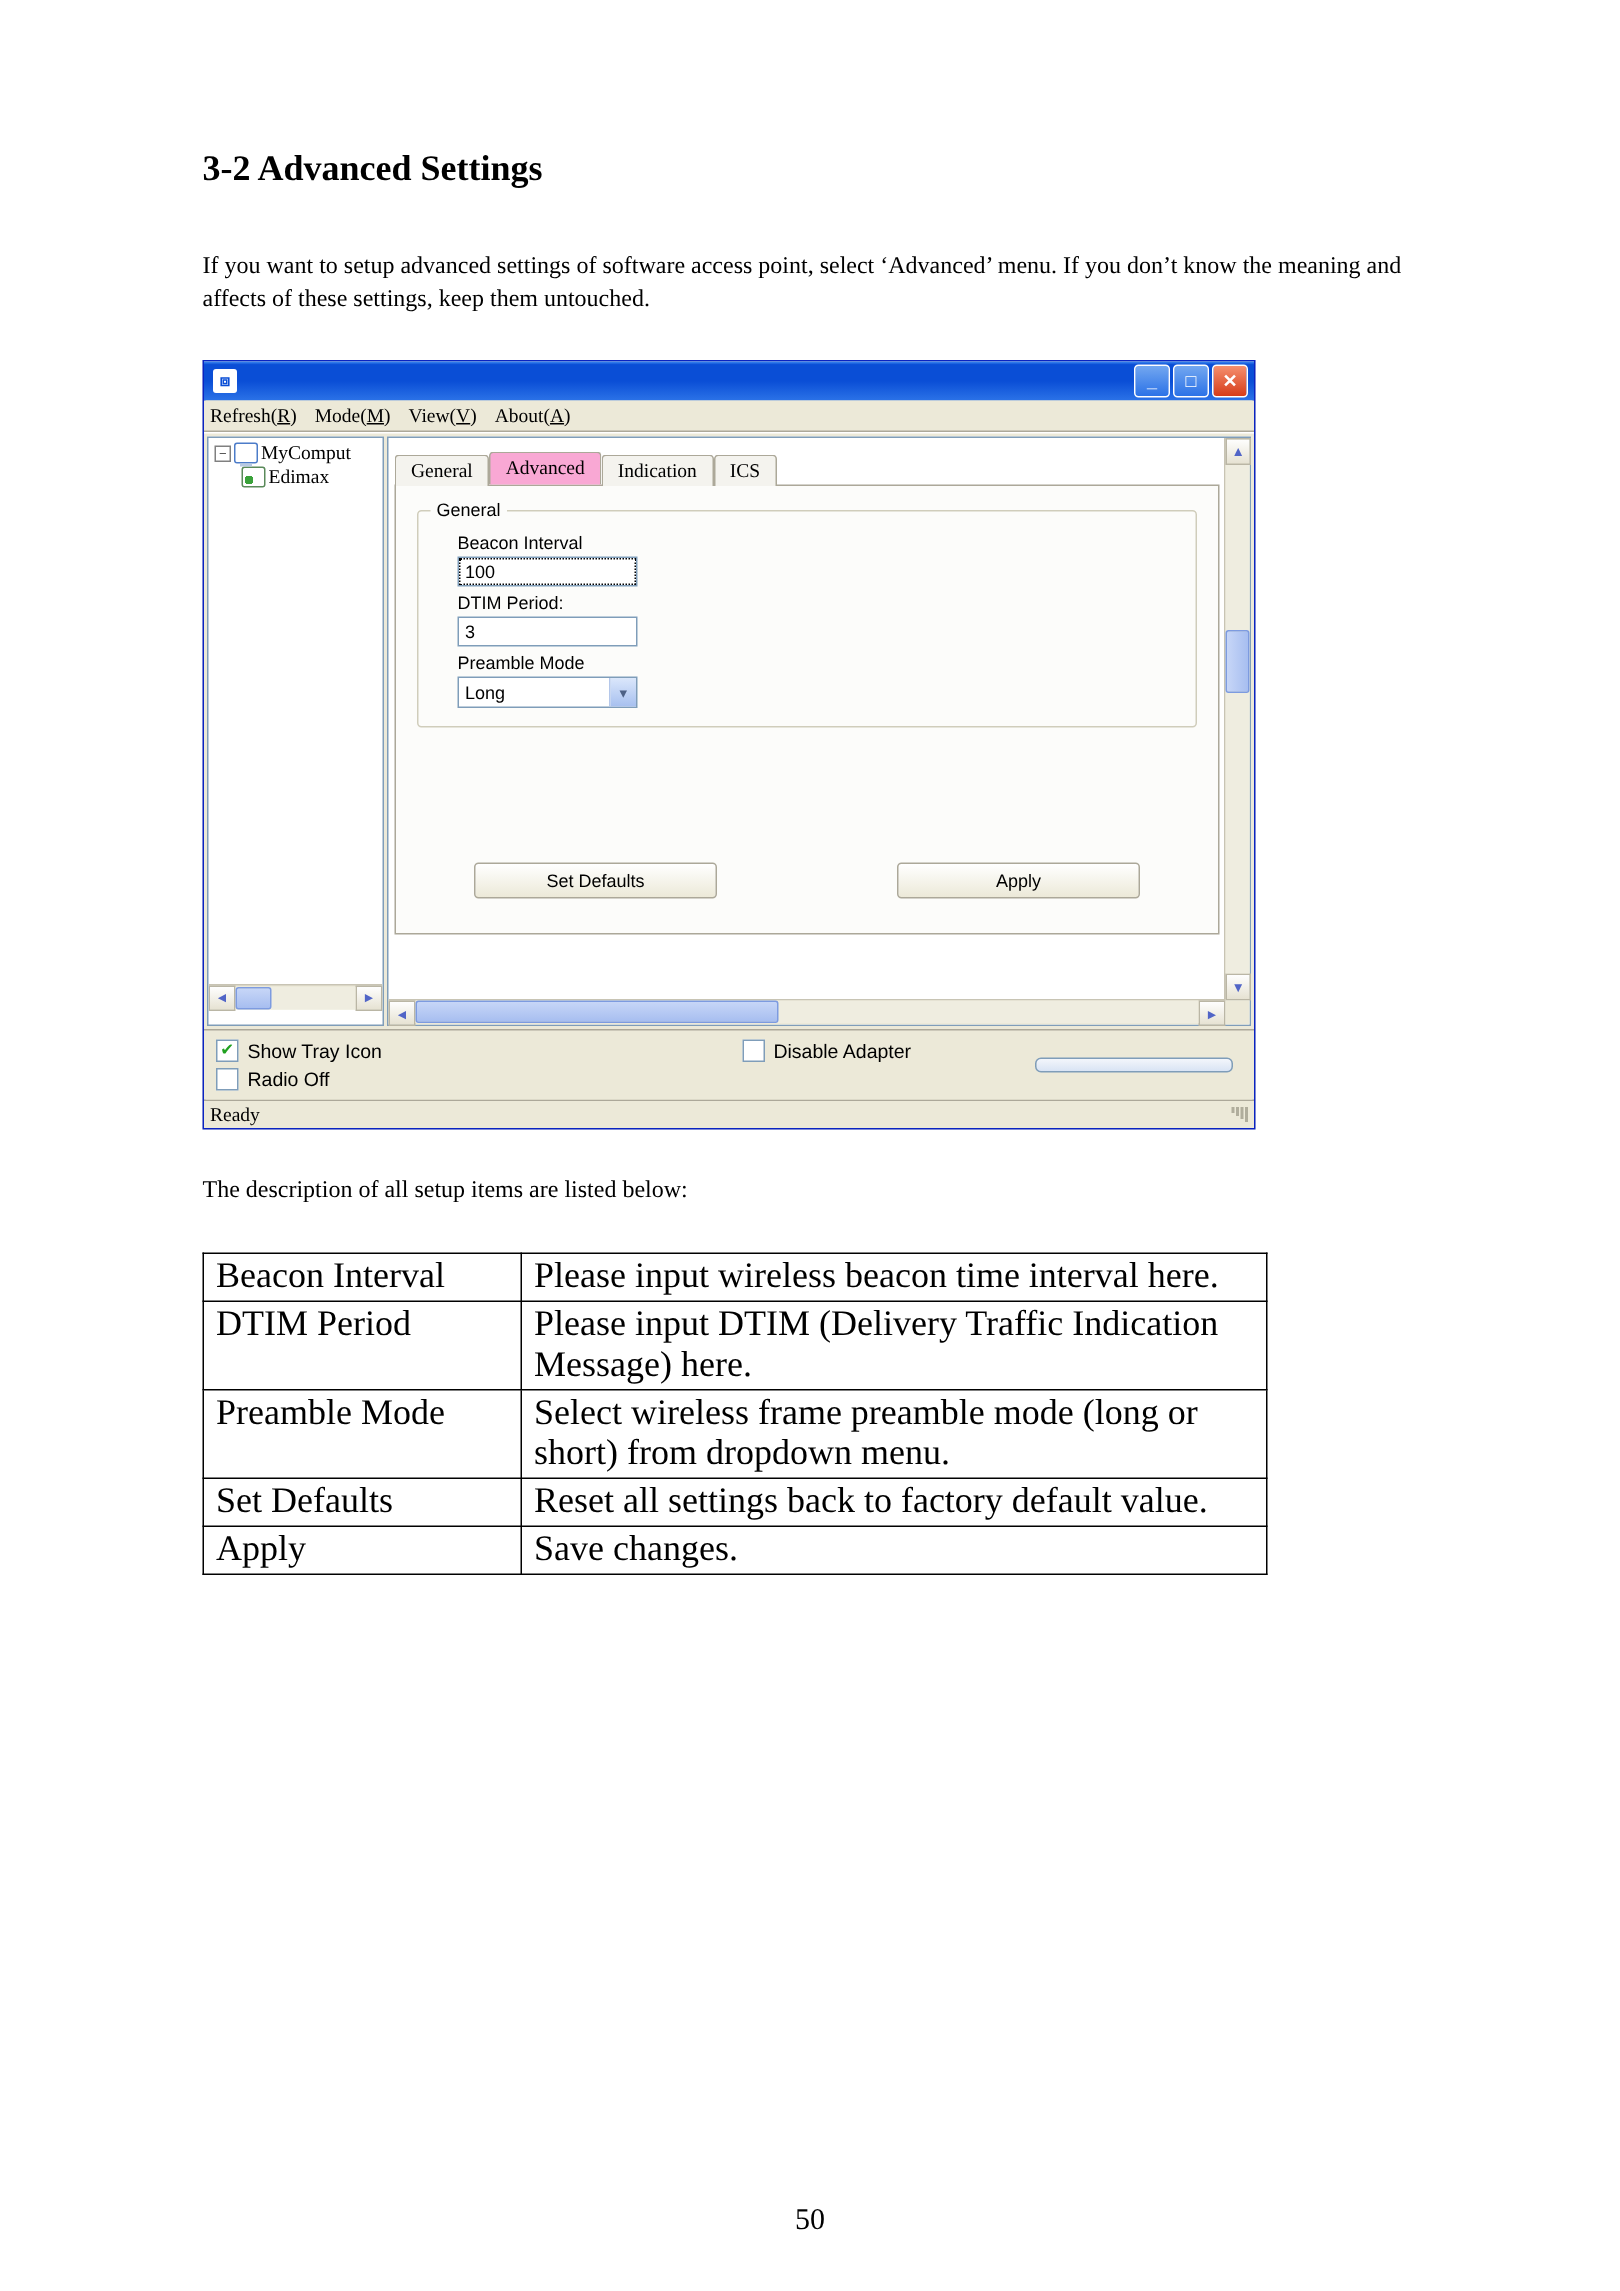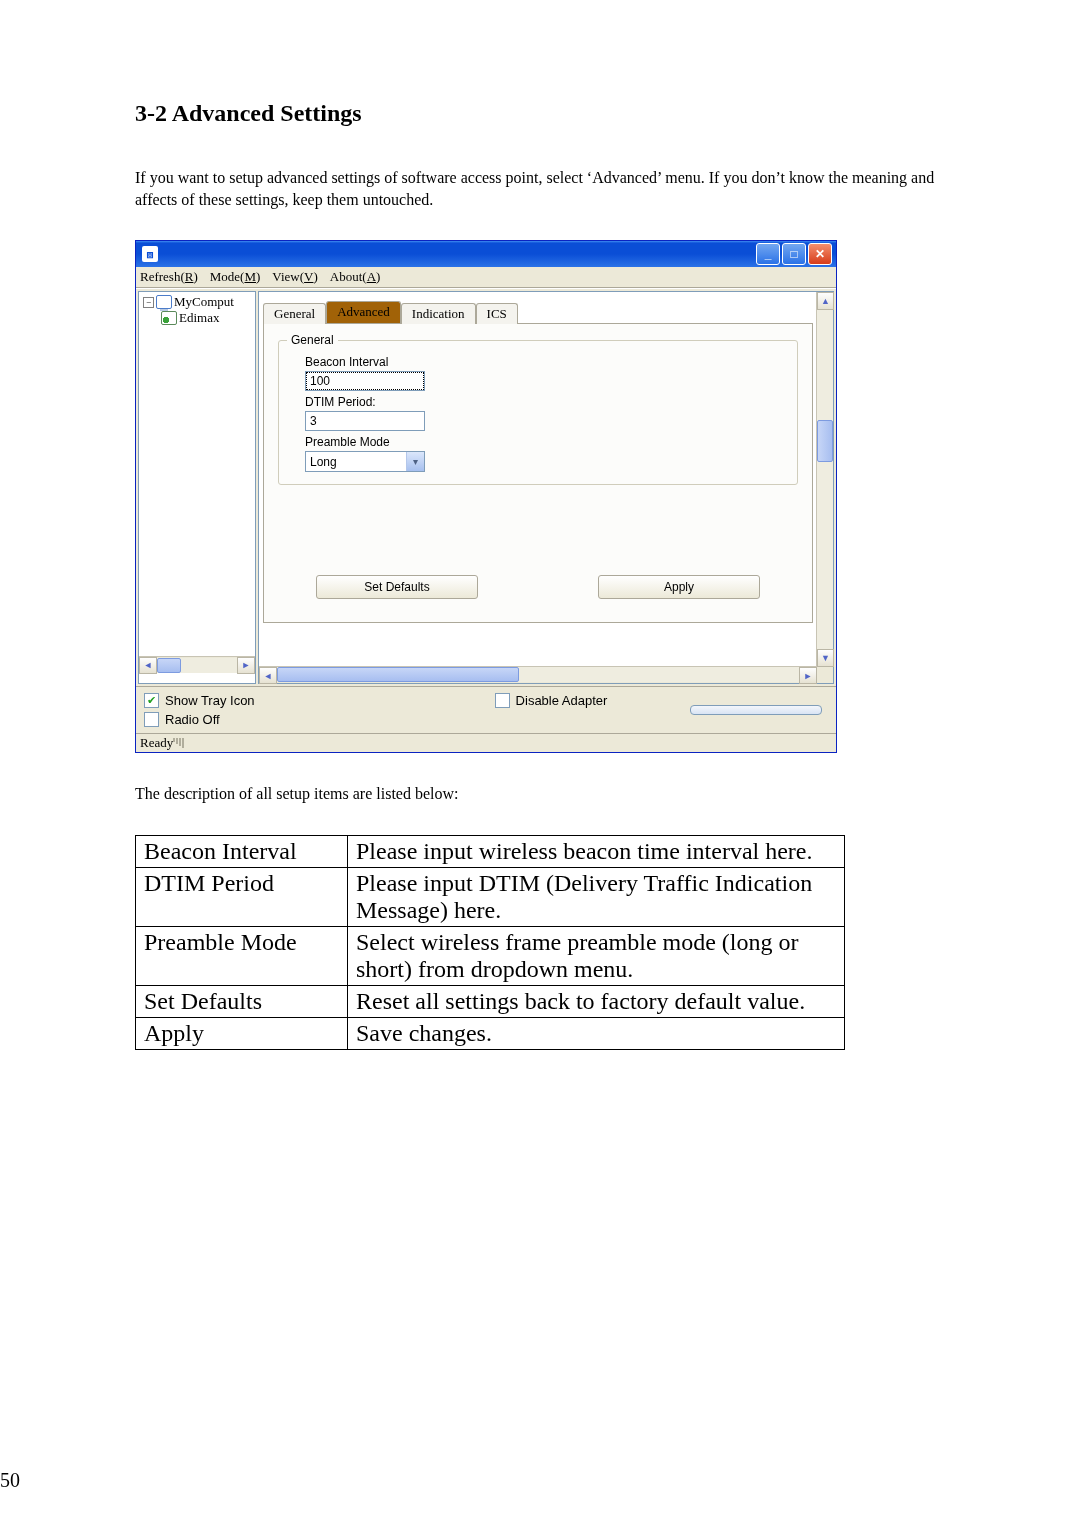--- a/index.html
+++ b/index.html
@@ -24,20 +24,21 @@
   .body-text {
     font-size: 16px;
     line-height: 1.35;
     margin: 0 0 30px 0;
   }
   .page-number {
     position: absolute;
     bottom: 35px;
     left: 0;
     right: 0;
+    text-align: center;
     font-size: 20px;
   }
 
   
   .win {
     width: 700px;
     border: 1px solid #0a23c1;
     background: #ece9d8;
     font-family: Tahoma, "Trebuchet MS", sans-serif;
     font-size: 12px;
@@ -270,21 +271,21 @@
   .tab {
     padding: 2px 10px;
     border: 1px solid #aca899;
     border-bottom: none;
     background: #f4f3ee;
     position: relative;
     top: 1px;
     border-radius: 3px 3px 0 0;
   }
   .tab.active {
-    background: #a16207;
+    background: #f9a8d4;
     top: 0;
     z-index: 2;
     padding-bottom: 3px;
   }
   .tab-body {
     border: 1px solid #aca899;
     background: #fcfcfa;
     padding: 10px 14px 14px 14px;
     min-height: 300px;
     box-sizing: border-box;
@@ -414,21 +415,21 @@
     background: linear-gradient(#f3f6fb, #d9e4f4);
   }
 
   .statusbar {
     border-top: 1px solid #aca899;
     background: #ece9d8;
     font-family: "Times New Roman", serif;
     font-size: 13px;
     padding: 1px 4px;
     display: flex;
-    justify-content: flex-start;
+    justify-content: space-between;
     align-items: center;
   }
   .status-grip {
     display: inline-flex;
     gap: 1px;
   }
   .status-grip span {
     display: inline-block;
     width: 2px;
     background: #b0ad9c;

